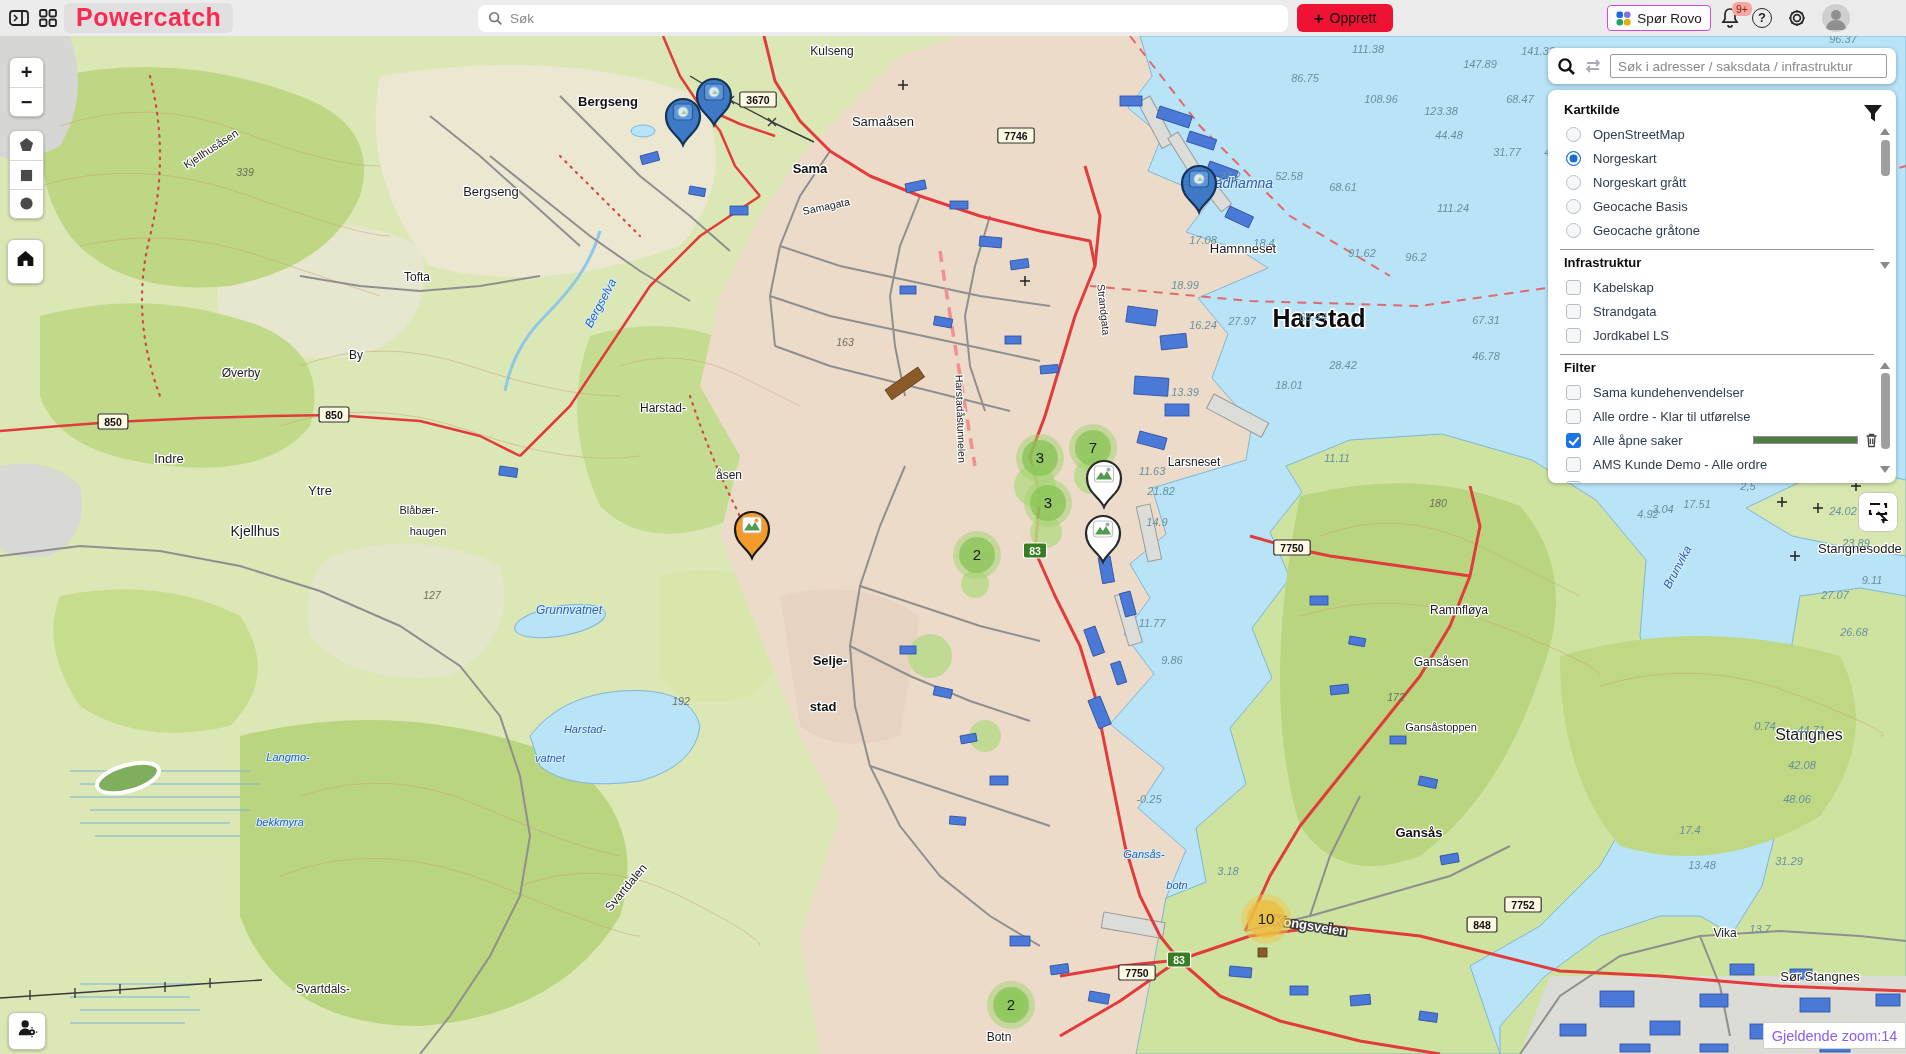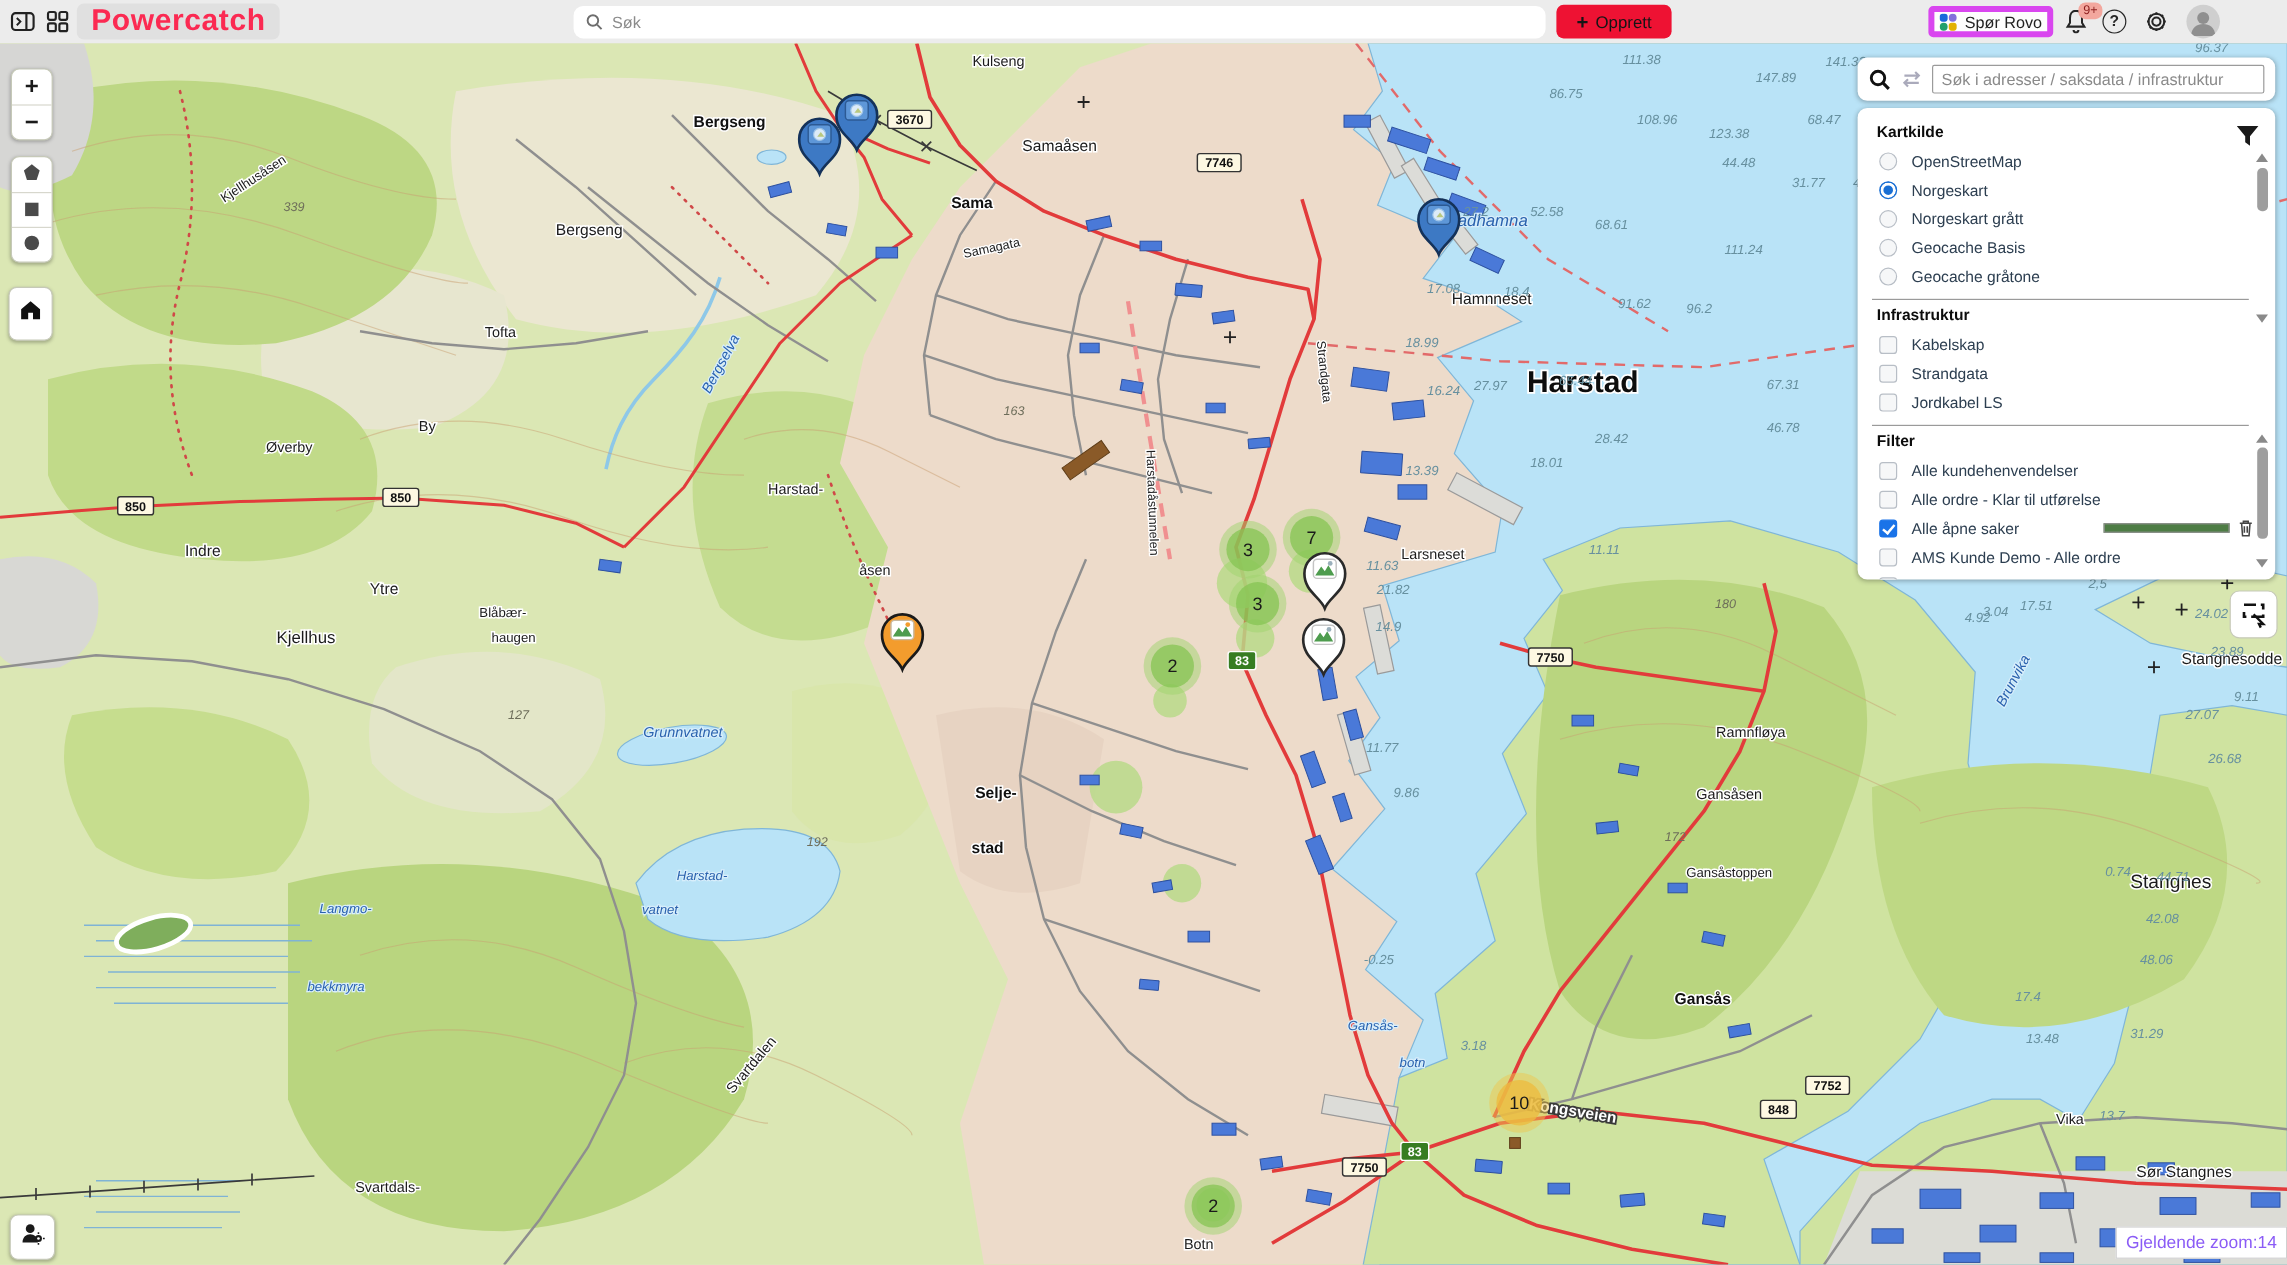--- a/index.html
+++ b/index.html
@@ -7,21 +7,21 @@
 
   
   .topbar { position:absolute; left:0; top:0; width:1906px; height:36px; background:#ececec; z-index:50; }
   .tb-icon { position:absolute; top:7px; width:22px; height:22px; cursor:pointer; }
   .logo { position:absolute; left:64px; top:3px; height:30px; padding:0 12px; background:#e0e0e0; border-radius:6px; display:flex; align-items:flex-start; }
   .logo span { font-size:25px; font-weight:bold; color:#fb2a52; letter-spacing:.5px; }
   .tb-search { position:absolute; left:478px; top:5px; width:810px; height:27px; background:#fff; border-radius:8px; display:flex; align-items:center; padding:0 10px; }
   .tb-search .ph { color:#8b8b8b; font-size:13.5px; margin-left:7px; }
   .btn-create { position:absolute; left:1297px; top:4px; width:96px; height:28px; background:#ee1233; border:none; border-radius:6px; color:#151515; font-size:14px; display:flex; align-items:center; justify-content:center; gap:6px; cursor:pointer; }
   .btn-create .plus { font-size:17px; font-weight:bold; line-height:1; }
-  .btn-rovo { position:absolute; left:1607px; top:5px; width:104px; height:26px; background:#fdfdfd; border:5px solid #d946ef; border-radius:4px; display:flex; align-items:center; justify-content:center; gap:6px; font-size:13.5px; color:#222; cursor:pointer; }
+  .btn-rovo { position:absolute; left:1607px; top:5px; width:104px; height:26px; background:#fdfdfd; border:1px solid #d946ef; border-radius:4px; display:flex; align-items:center; justify-content:center; gap:6px; font-size:13.5px; color:#222; cursor:pointer; }
   .bell-wrap { position:absolute; left:1720px; top:6px; width:30px; height:26px; cursor:pointer; }
   .badge { position:absolute; left:12px; top:-4px; background:#f3a79e; color:#8d1f1f; font-size:10.5px; padding:1px 4px; border-radius:6px; }
   .help-ic { position:absolute; left:1752px; top:8px; width:20px; height:20px; border:1.8px solid #262626; border-radius:50%; color:#262626; font-size:13px; font-weight:bold; text-align:center; line-height:17px; cursor:pointer; }
   .gear-ic { position:absolute; left:1785px; top:6px; width:24px; height:24px; cursor:pointer; }
   .avatar { position:absolute; left:1822px; top:4px; width:28px; height:28px; border-radius:50%; background:#cfcfcf; overflow:hidden; cursor:pointer; }
 
   
   .stage { position:absolute; left:0; top:36px; width:1906px; height:1018px; overflow:hidden; }
   svg text { font-family:"Liberation Sans",sans-serif; }
   .lbl-p  { fill:#1b1b1b; paint-order:stroke; stroke:#ffffff; stroke-width:2.5px; }
@@ -662,21 +662,21 @@
       <div class="prow">
         <span class="cbox"></span>
         <span>Jordkabel LS</span>
       </div>
     </div>
   <div class="sec-div"></div>
   <div class="sec-title">Filter</div>
   <div id="filter-rows">
       <div class="prow">
         <span class="cbox"></span>
-        <span>Alle kundehenvendelser</span>
+        <span>Sama kundehenvendelser</span>
       </div>
       <div class="prow">
         <span class="cbox"></span>
         <span>Alle ordre - Klar til utførelse</span>
       </div>
       <div class="prow">
         <span class="cbox chk"></span>
         <span>Alle åpne saker</span>
         <div class="colorbar" style="background: rgb(78, 125, 69);"></div>
         <svg viewBox="0 0 14 16" class="trash">

